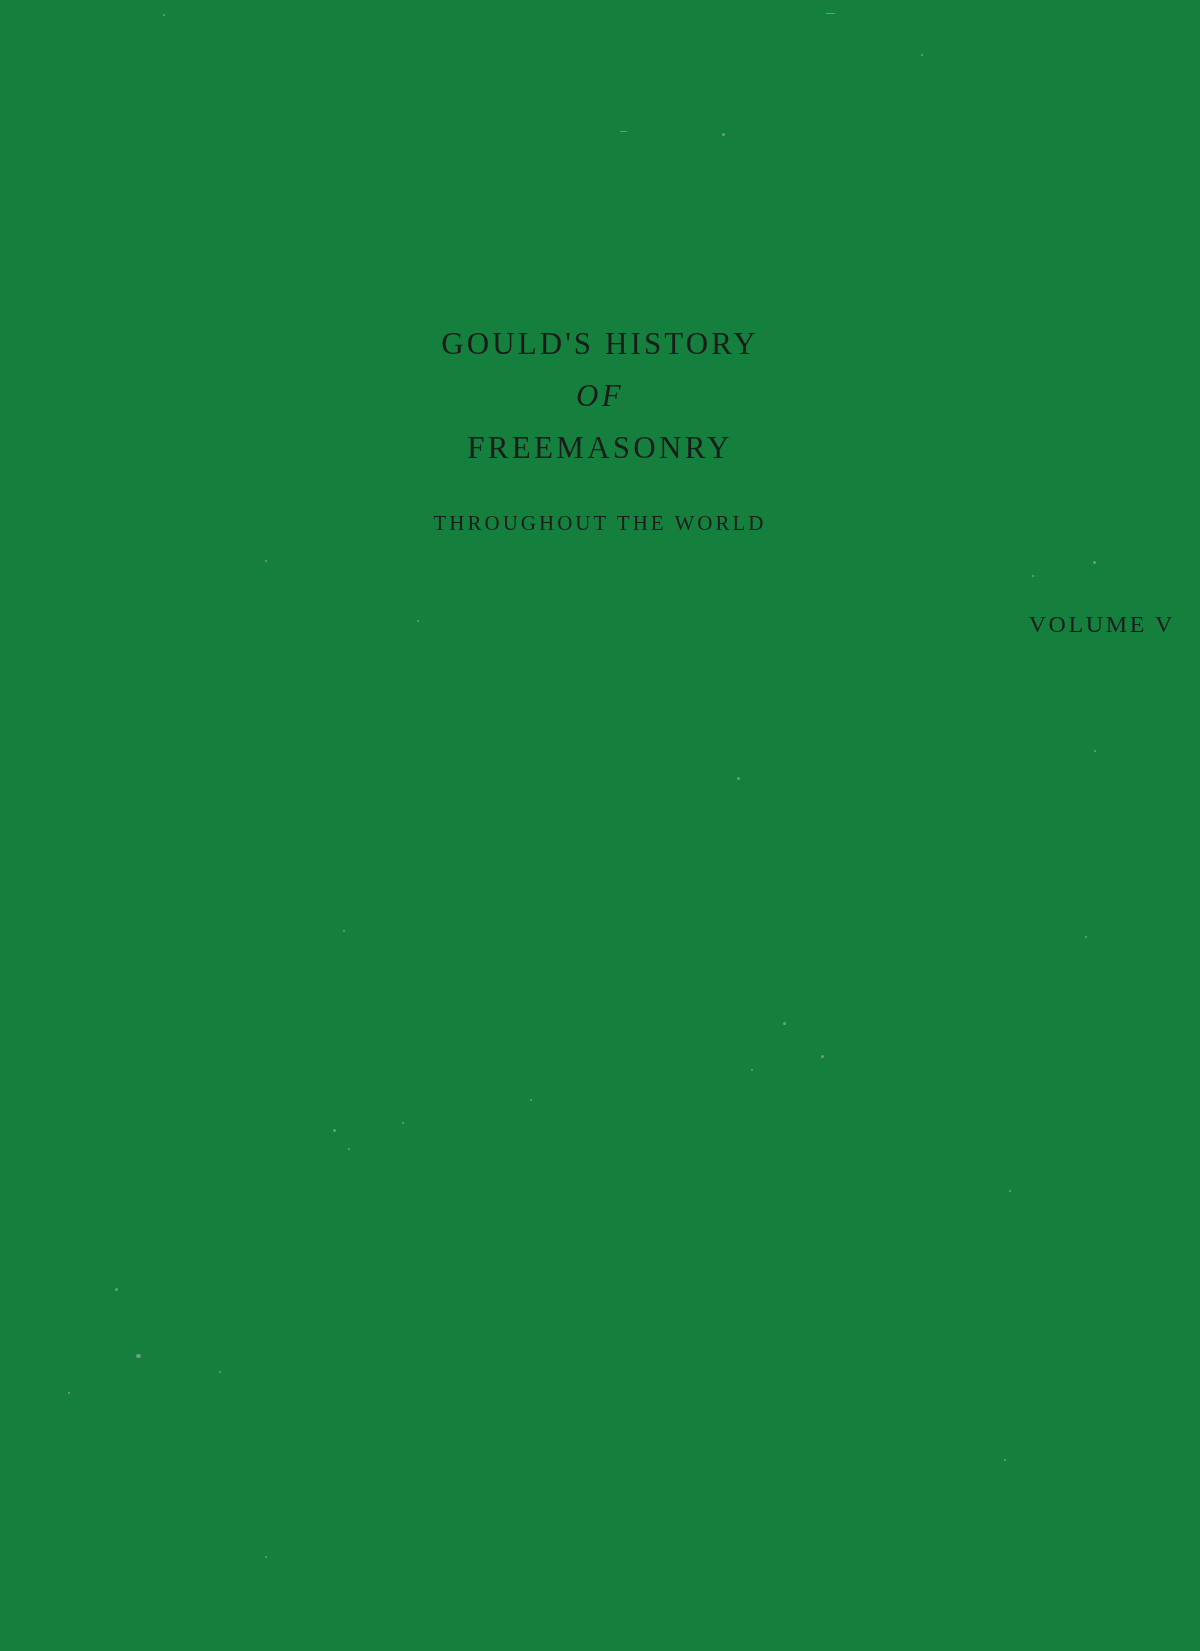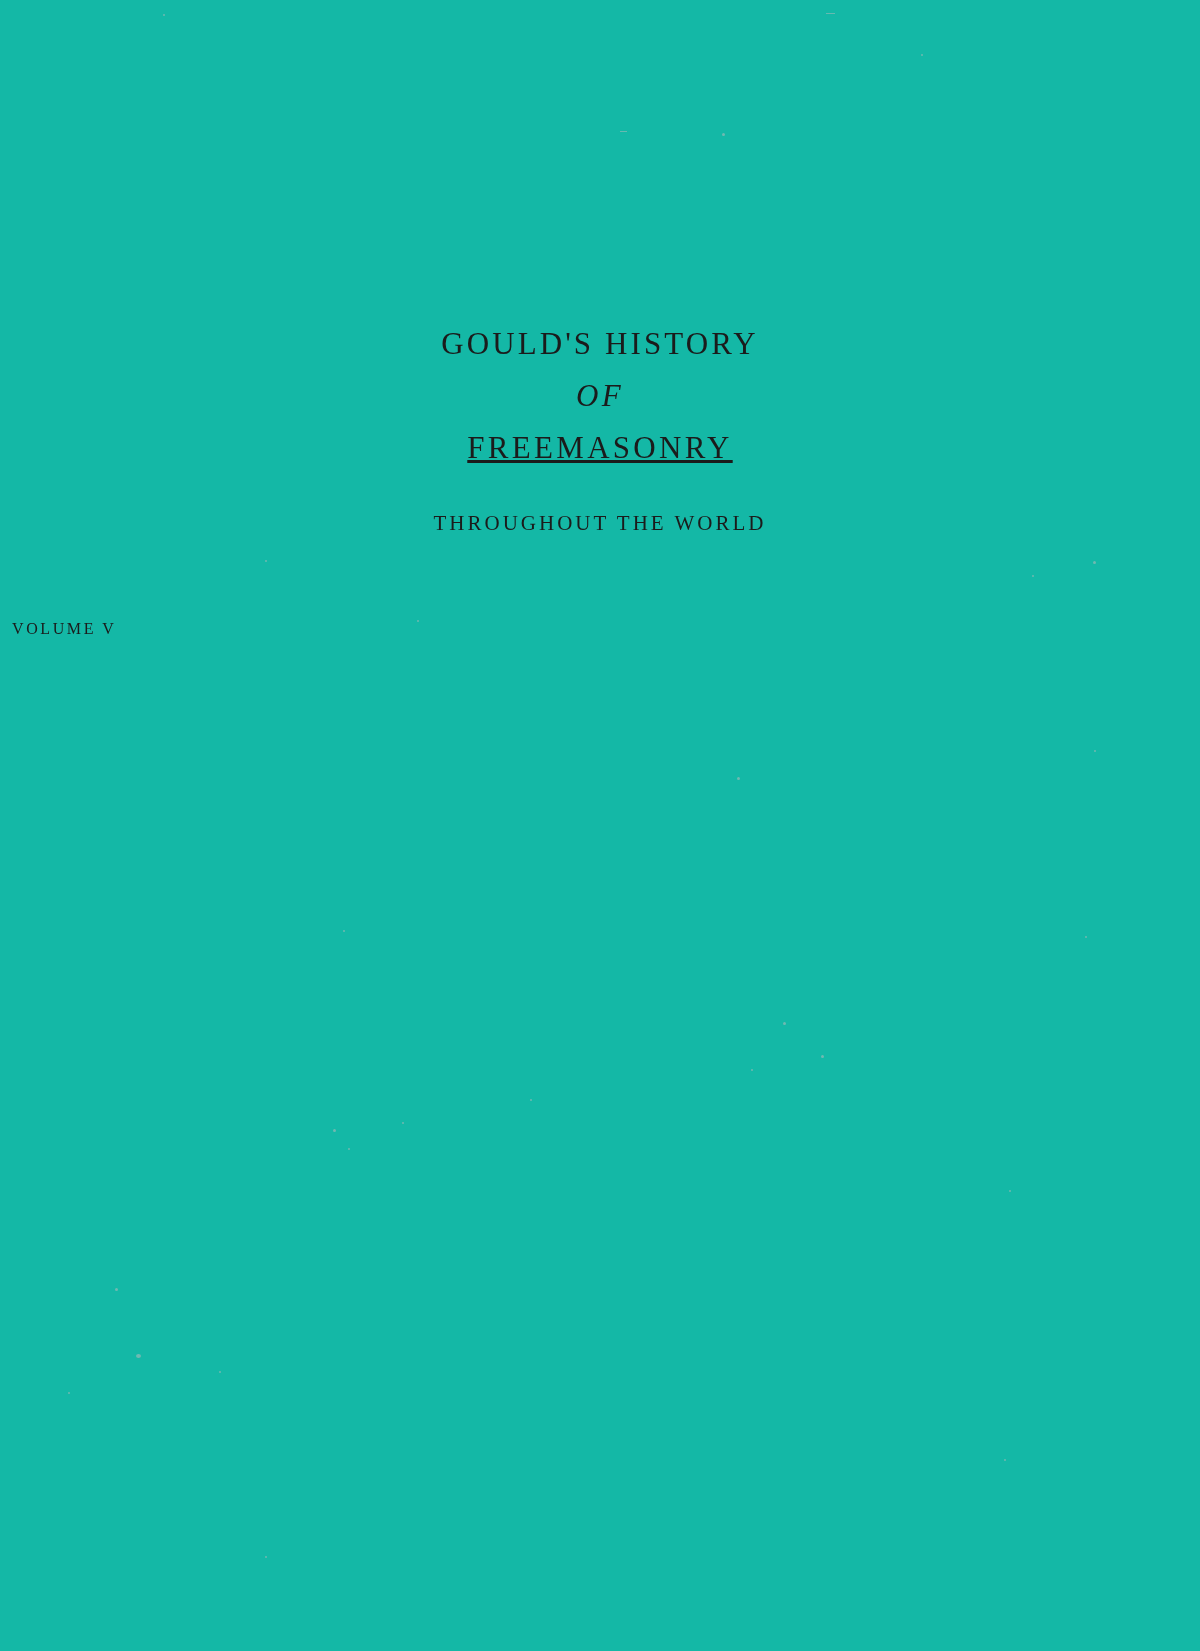--- a/index.html
+++ b/index.html
@@ -4,21 +4,21 @@
 <style>
   html, body {
     margin: 0;
     padding: 0;
     background: #ffffff;
   }
   .page {
     position: relative;
     width: 1200px;
     height: 1651px;
-    background: #14b8a6;
+    background: #15803d;
     overflow: hidden;
     font-family: "Liberation Serif", serif;
     color: #1b1b1b;
   }
   
   .speck {
     position: absolute;
     background: #b9b9b9;
     border-radius: 50%;
     opacity: 0.55;
@@ -42,37 +42,36 @@
     font-weight: normal;
     margin: 0;
     white-space: nowrap;
   }
   .main-title-line.line2 {
     letter-spacing: 3.4px;
     font-style: italic;
   }
   .main-title-line.line3 {
     letter-spacing: 3.3px;
-    text-decoration: underline;
   }
   .subtitle {
     font-size: 21px;
     letter-spacing: 3.0px;
     margin: 37px 0 16px 0;
     white-space: nowrap;
   }
   .volume {
-    font-size: 16px;
+    font-size: 24px;
     letter-spacing: 2.6px;
-    margin: 12px;
+    margin: 3px;
     position: absolute;
     left: 0;
     right: 0;
     top: 608px;
-    text-align: left;
+    text-align: right;
     
     padding-right: 22px;
   }
 </style>
 </head>
 <body>
 
 <div class="page">
 
   <div class="title-block">

